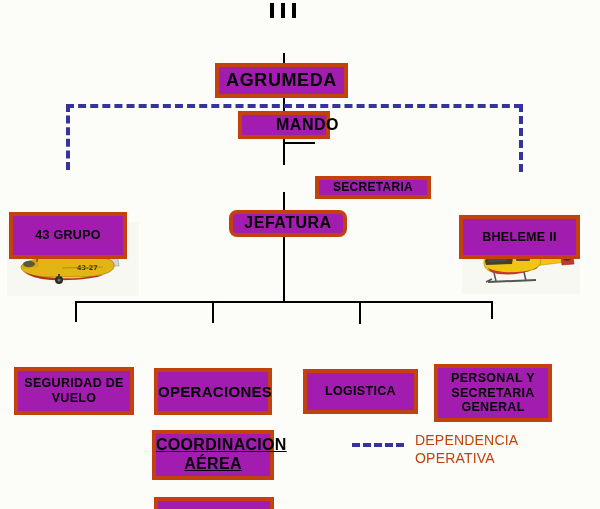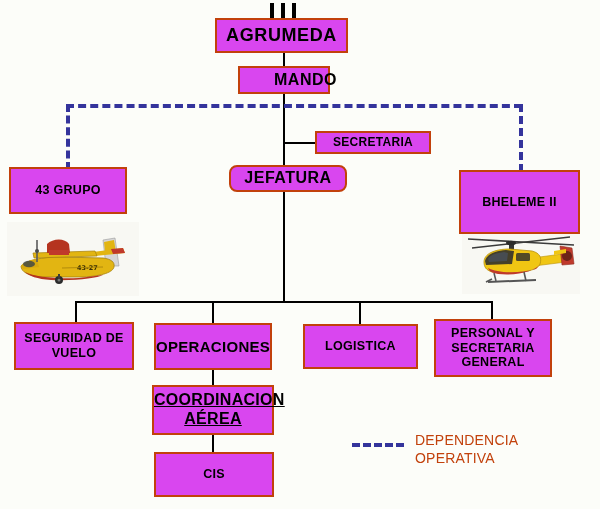--- a/index.html
+++ b/index.html
@@ -16,40 +16,41 @@
     width: 600px;
     height: 509px;
     background: #fcfdf9;
     overflow: hidden;
   }
 
   
   .node {
     position: absolute;
     box-sizing: border-box;
-    background: #d946ef;
-    border: 2px solid #c2410c;
+    background: #a21caf;
+    border: 4px solid #c2410c;
     color: #000000;
     font-weight: bold;
     display: flex;
     align-items: center;
     justify-content: center;
     text-align: center;
     line-height: 1.18;
     letter-spacing: 0.3px;
     z-index: 6;
+    margin-top: 45px;
   }
   .node span { display: block; width: 100%; }
 
   .n-agrumeda  { left: 215px; top: 18px;  width: 133px; height: 35px; font-size: 18px; letter-spacing: 0.6px; }
   .n-mando     { left: 238px; top: 66px;  width: 92px;  height: 28px; font-size: 16px; letter-spacing: 0.5px; padding-left: 34px; }
   .n-secretaria{ left: 315px; top: 131px; width: 116px; height: 23px; font-size: 12px; }
   .n-jefatura  { left: 229px; top: 165px; width: 118px; height: 27px; font-size: 16px; letter-spacing: 0.5px; border-radius: 8px; }
   .n-grupo43   { left: 9px;   top: 167px; width: 118px; height: 47px; font-size: 12.5px; }
-  .n-bheleme   { left: 459px; top: 170px; width: 121px; height: 64px; font-size: 12.5px; }
+  .n-bheleme   { left: 459px; top: 170px; width: 121px; height: 44px; font-size: 12.5px; }
   .n-seguridad { left: 14px;  top: 322px; width: 120px; height: 48px; font-size: 12.5px; }
   .n-operac    { left: 154px; top: 323px; width: 118px; height: 47px; font-size: 15px; }
   .n-coord     { left: 152px; top: 385px; width: 122px; height: 50px; font-size: 16px; text-decoration: underline; }
   .n-cis       { left: 154px; top: 452px; width: 120px; height: 45px; font-size: 12.5px; }
   .n-logistica { left: 303px; top: 324px; width: 115px; height: 45px; font-size: 12.5px; }
   .n-personal  { left: 434px; top: 319px; width: 118px; height: 58px; font-size: 12.5px; align-items: center; }
 
   
   .ln {
     position: absolute;

